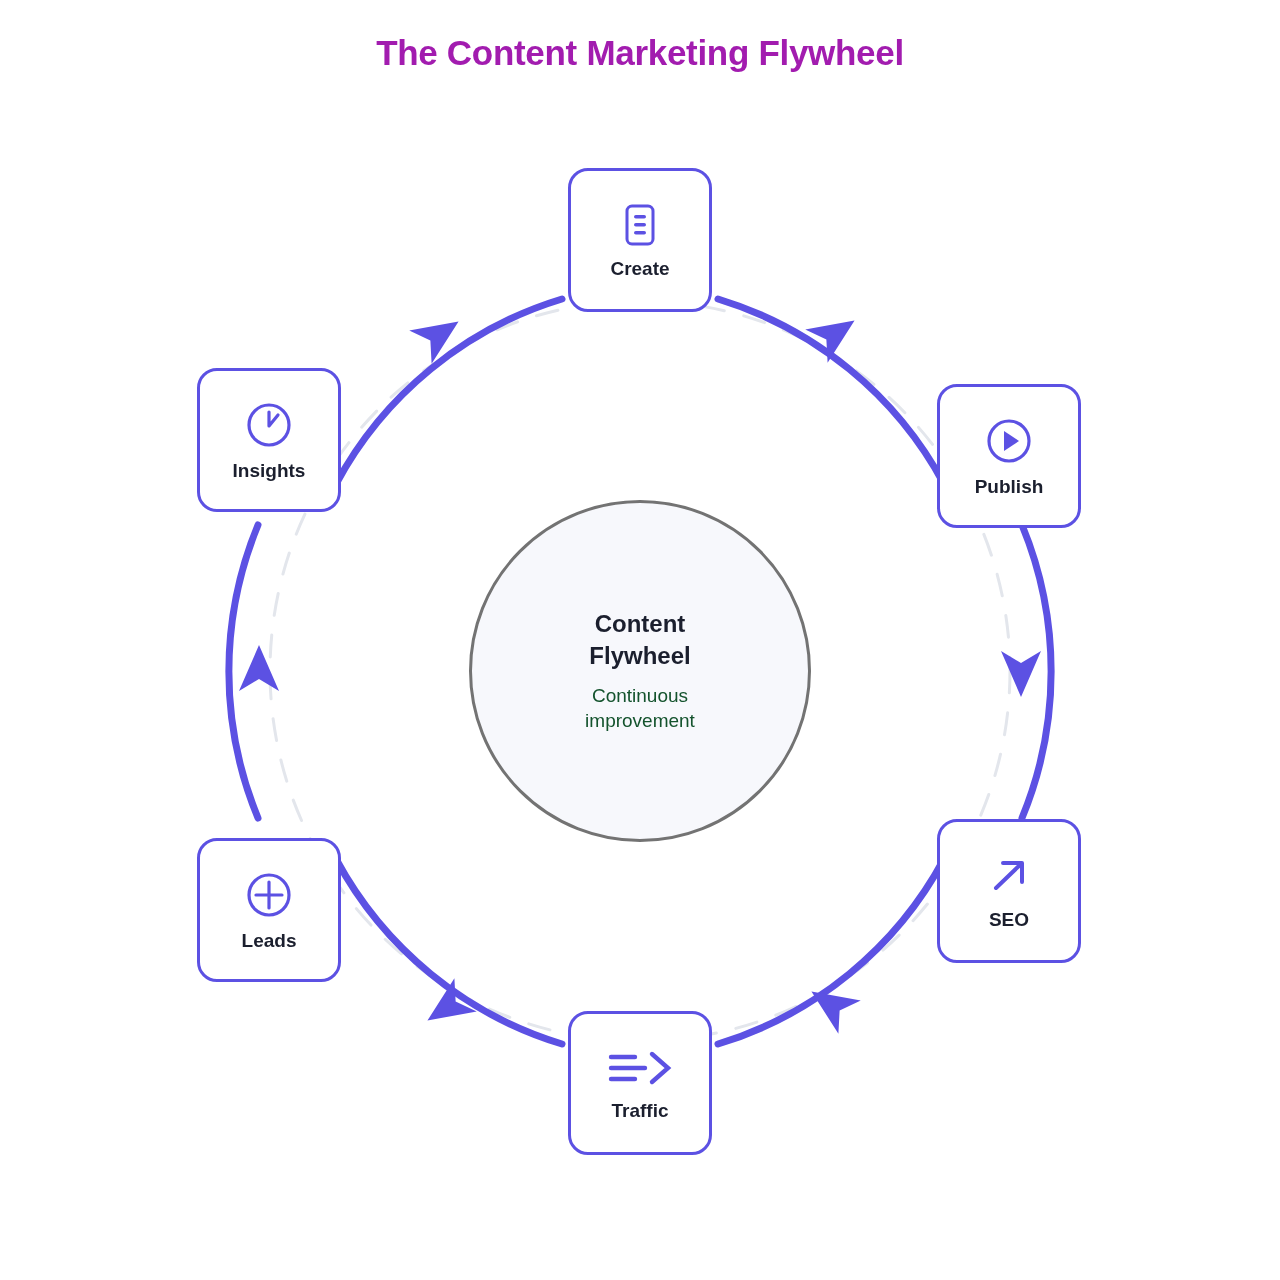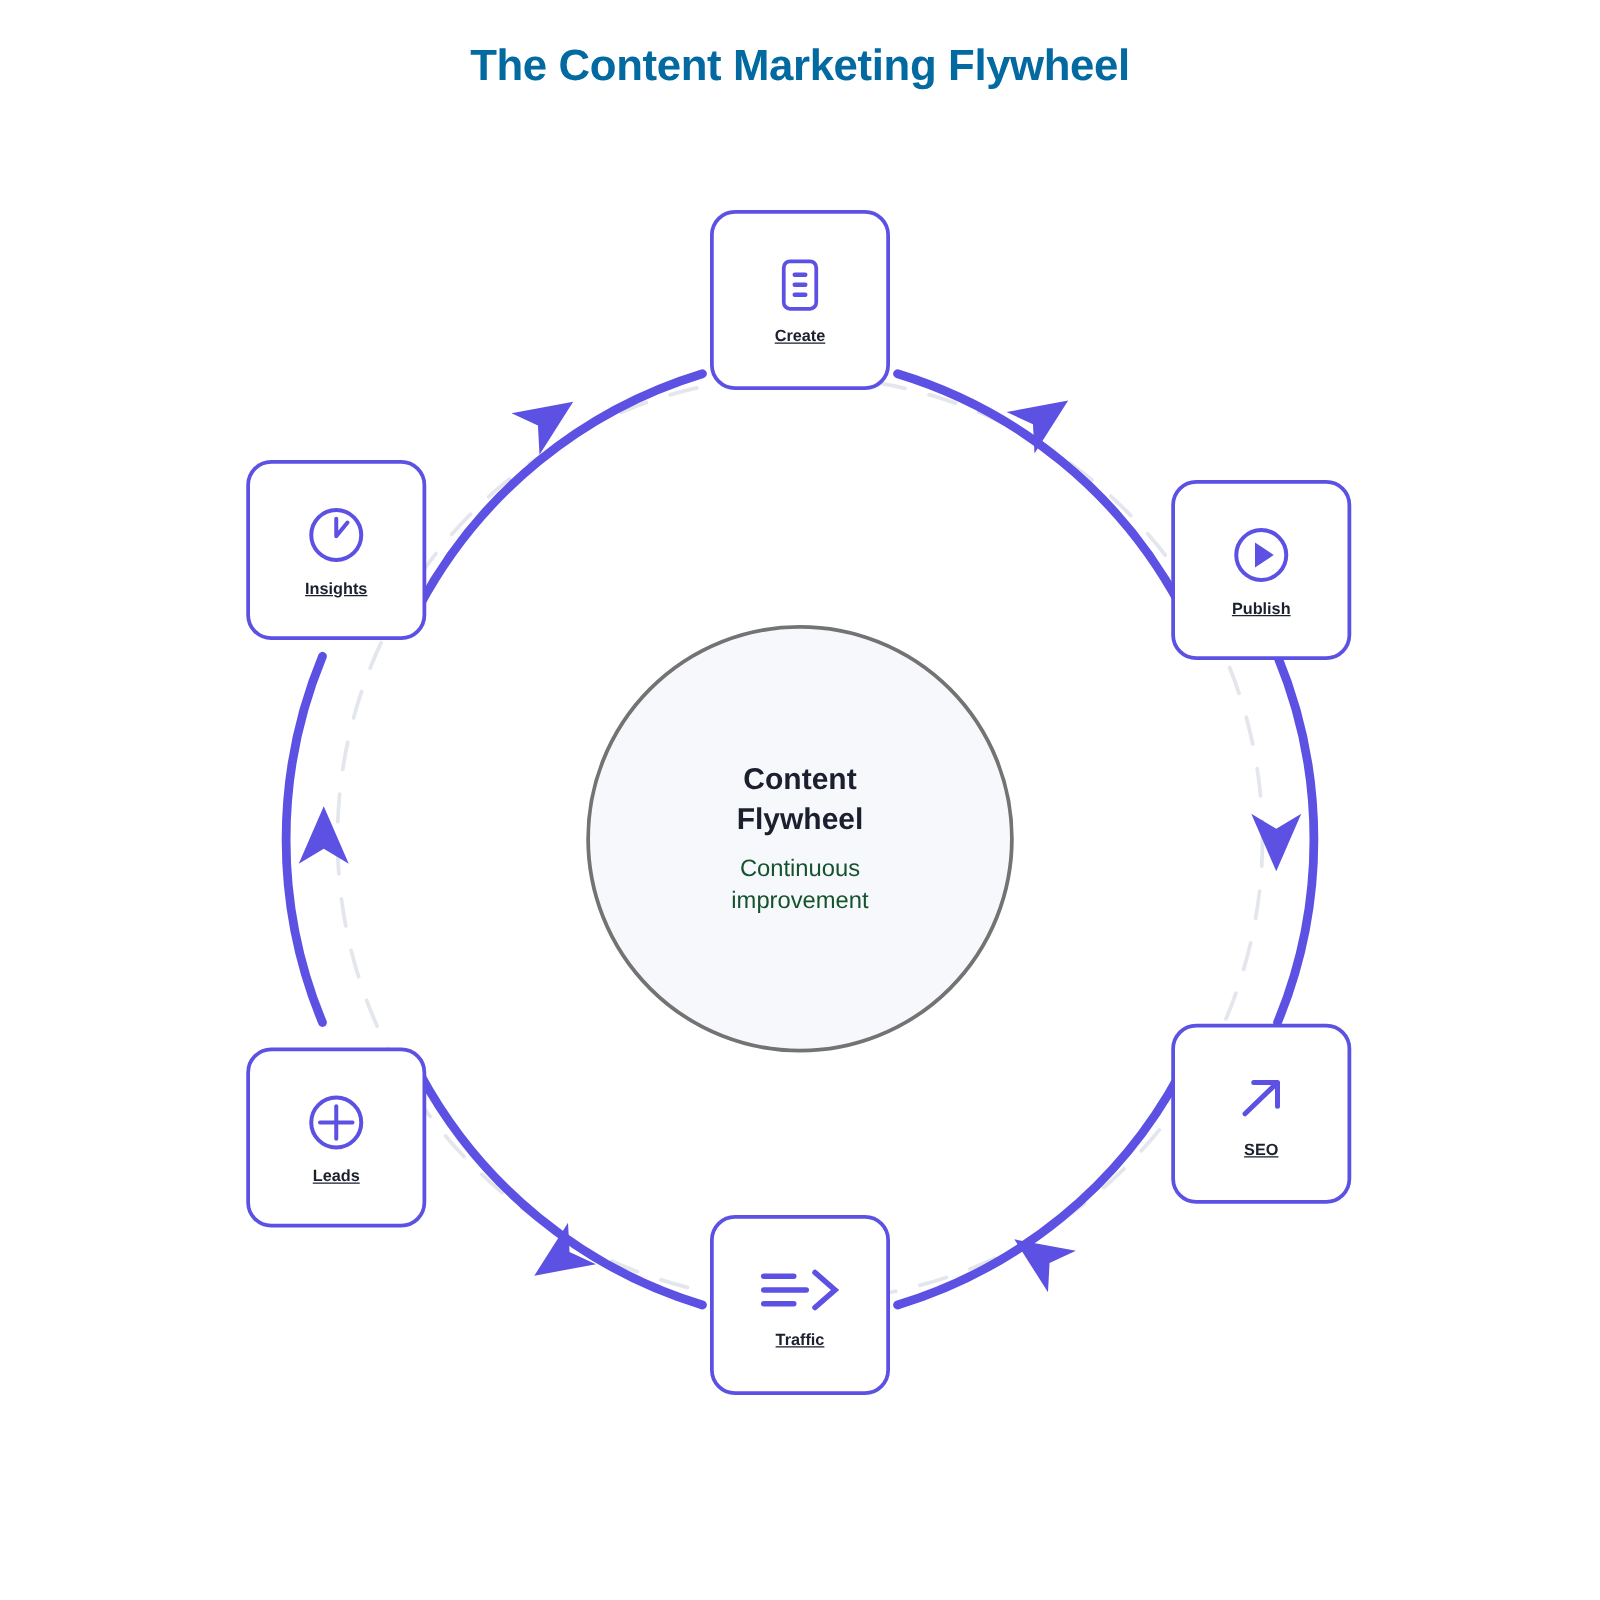--- a/index.html
+++ b/index.html
@@ -24,21 +24,21 @@
 
   
   .page-title {
     position: absolute;
     top: 32px;
     left: 0;
     width: 1280px;
     text-align: center;
     font-size: 35px;
     font-weight: bold;
-    color: #0369a1;
+    color: #a21caf;
     letter-spacing: -0.3px;
     line-height: 1.2;
   }
 
   
   .stage {
     position: absolute;
     left: 0;
     top: 0;
     width: 1280px;
@@ -99,32 +99,31 @@
     align-items: center;
     justify-content: center;
     z-index: 5;
   }
   .node .ico {
     display: block;
     line-height: 0;
     margin-bottom: 12px;
   }
   .node .node-label {
-    font-size: 13px;
+    font-size: 19px;
     font-weight: bold;
     color: #1b1f2e;
     text-align: center;
     line-height: 1;
-    text-decoration: underline;
   }
 
   .node-create   { left: 568px; top: 168px; }
   .node-publish  { left: 937px; top: 384px; align-items: center; }
   .node-seo      { left: 937px; top: 819px; }
-  .node-traffic  { left: 568px; top: 972px; align-items: center; }
+  .node-traffic  { left: 568px; top: 1011px; align-items: center; }
   .node-leads    { left: 197px; top: 838px; }
   .node-insights { left: 197px; top: 368px; }
 
   
   .caption {
     position: absolute;
     left: 286px;
     top: 1196px;
     width: 708px;
     height: 58px;

